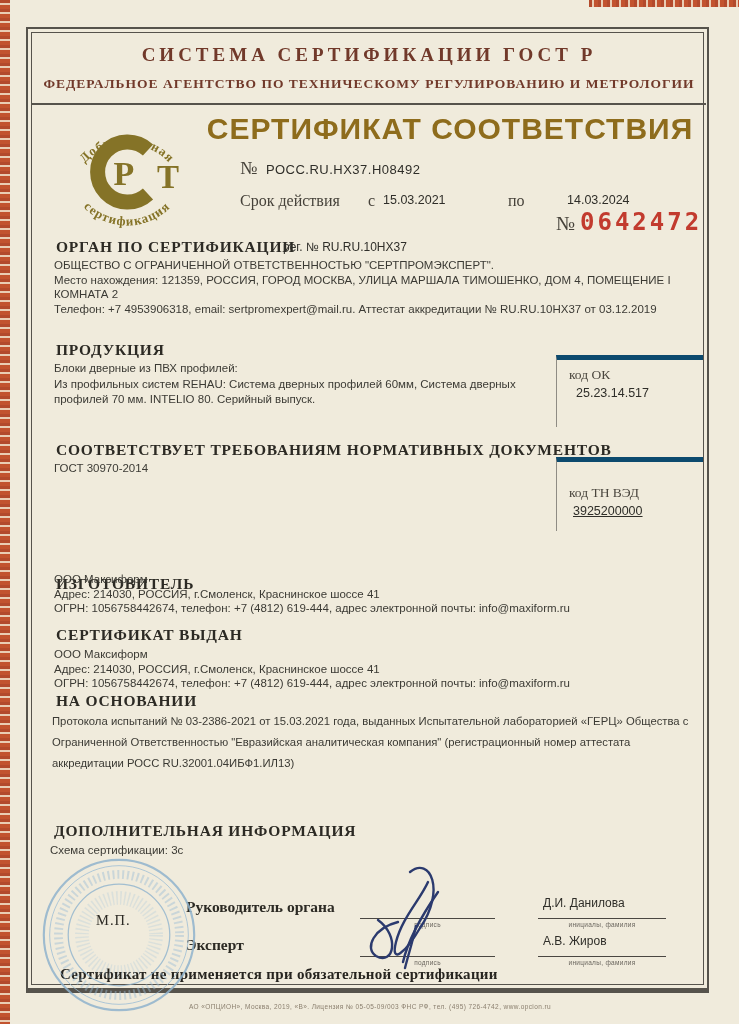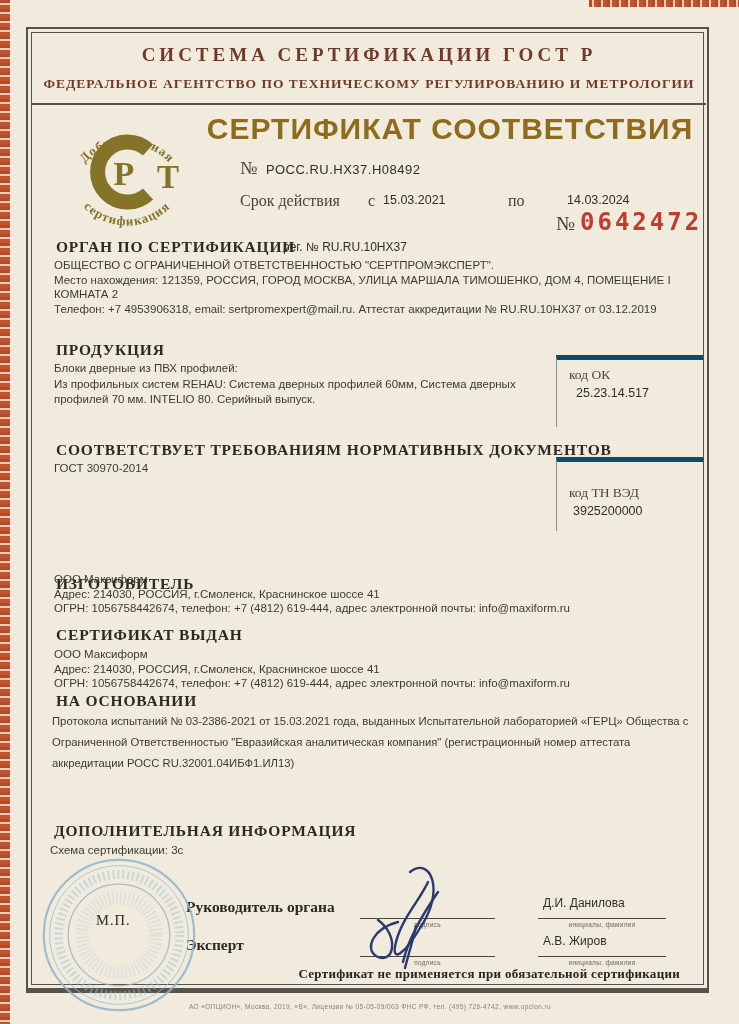--- a/index.html
+++ b/index.html
@@ -53,22 +53,22 @@
     box-sizing:border-box;
   }
   .code-lbl{font-family:"Liberation Serif", serif; font-size:13.5px; color:#4a463e;}
   .code-val{font-size:12.5px; color:#2f2e29;}
   .sig-role{font-family:"Liberation Serif", serif; font-weight:bold; font-size:15.5px; color:#2c2a24;}
   .sig-line{border-bottom:1.4px solid #4a4742; height:0;}
   .sig-cap{font-size:6.5px; color:#6b675f; text-align:center; letter-spacing:0.3px;}
   .sig-name{font-size:12px; color:#2f2e29;}
   .mp{font-family:"Liberation Serif", serif; font-size:14.5px; color:#2c2a24; letter-spacing:1px;}
   .note{
-    font-family:"Liberation Serif", serif; font-weight:bold; font-size:13px;
-    color:#26241f; text-align:right; letter-spacing:0.3px;
+    font-family:"Liberation Serif", serif; font-weight:bold; font-size:15px;
+    color:#26241f; text-align:left; letter-spacing:0.3px;
   }
   .imprint{font-size:6.5px; color:#8a7f6e; text-align:center; letter-spacing:0.4px;}
 </style>
 </head>
 <body>
 
 <div class="page">
 
   <div class="abs edge-left"></div>
   <div class="abs edge-top-right"></div>
@@ -126,21 +126,21 @@
   <div class="abs code-box" style="left:556px; top:355px; height:72px;">
     <div class="code-lbl" style="margin:7px 0 0 12px;">код ОК</div>
     <div class="code-val" style="margin:3px 0 0 19px;">25.23.14.517</div>
   </div>
 
   <span class="abs sec-h" style="left:56px; top:441px;">СООТВЕТСТВУЕТ ТРЕБОВАНИЯМ НОРМАТИВНЫХ ДОКУМЕНТОВ</span>
   <div class="abs sec-t" style="left:54px; top:461px; width:480px;">ГОСТ 30970-2014</div>
 
   <div class="abs code-box" style="left:556px; top:457px; height:74px;">
     <div class="code-lbl" style="margin:23px 0 0 12px;">код ТН ВЭД</div>
-    <div class="code-val" style="margin:3px 0 0 16px;">3925200000</div>
+    <div class="code-val" style="margin:3px 0 0 16px;text-decoration:underline;">3925200000</div>
   </div>
 
   <span class="abs sec-h" style="left:56px; top:551px;margin-top:24px;">ИЗГОТОВИТЕЛЬ</span>
   <div class="abs sec-t" style="left:54px; top:572px; width:650px;">ООО Максиформ
 Адрес: 214030, РОССИЯ, г.Смоленск, Краснинское шоссе 41
 ОГРН: 1056758442674, телефон: +7 (4812) 619-444, адрес электронной почты: info@maxiform.ru</div>
 
   <span class="abs sec-h" style="left:56px; top:626px;">СЕРТИФИКАТ ВЫДАН</span>
   <div class="abs sec-t" style="left:54px; top:647px; width:650px;">ООО Максиформ
 Адрес: 214030, РОССИЯ, г.Смоленск, Краснинское шоссе 41

